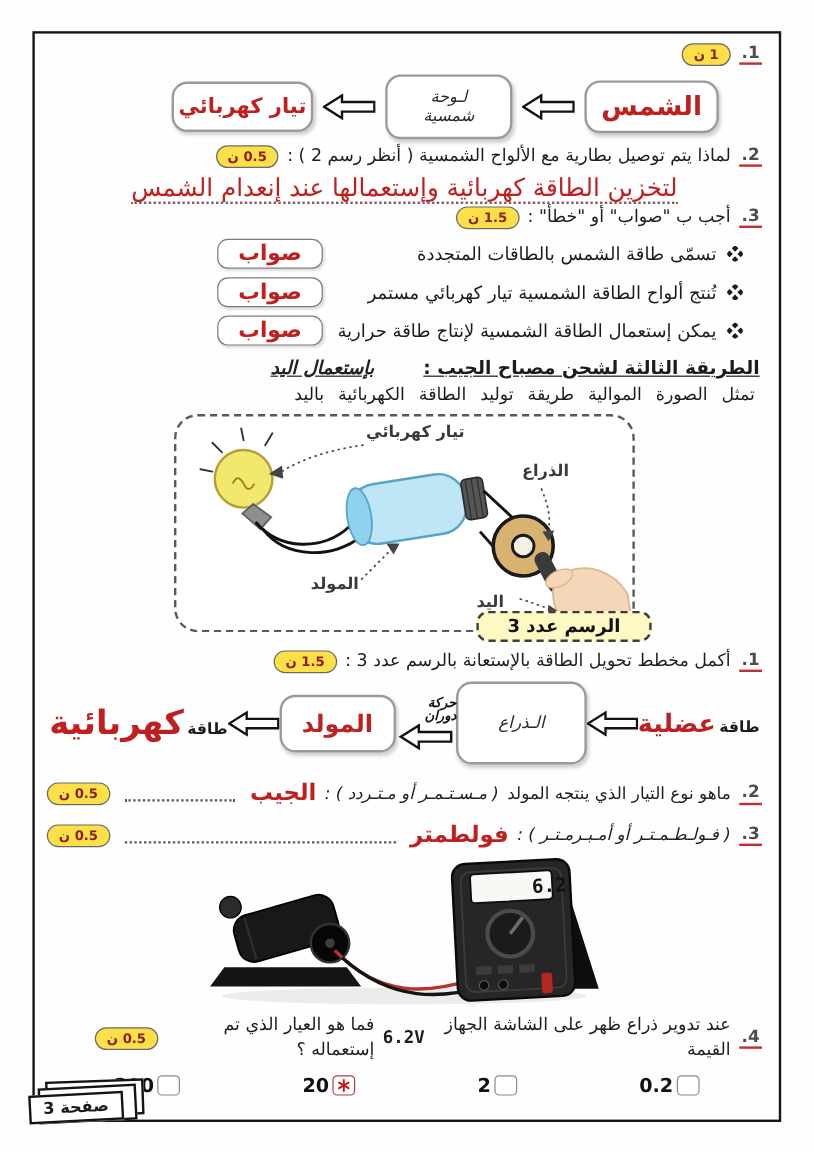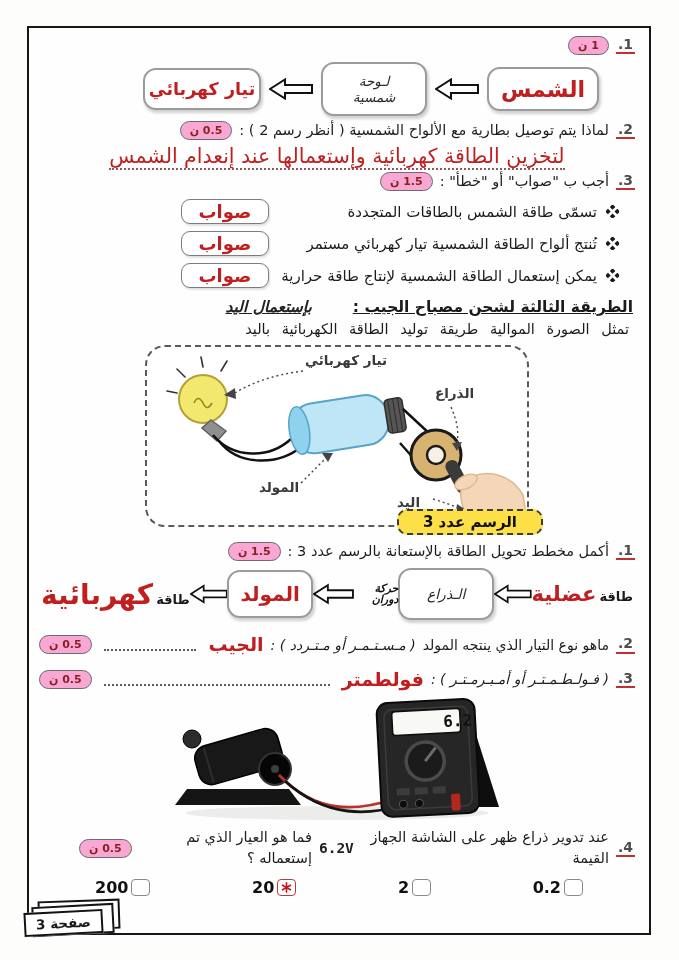--- a/index.html
+++ b/index.html
@@ -6,55 +6,55 @@
   .page{position:relative;width:679px;height:960px;background:#fdfdfc;overflow:hidden;
         font-family:"DejaVu Sans",sans-serif;color:#1b1b1b;}
   .frame{position:absolute;left:27px;top:26px;width:624px;height:909px;
          border:2px solid #161616;box-sizing:border-box;direction:rtl;
          padding:8px 14px 6px 10px;background:#fefefe;}
   
   .qline{display:flex;align-items:center;gap:7px;font-size:14.5px;color:#1d1d1d;line-height:1.45;}
   .qnum{font-weight:bold;color:#4d4d4d;font-size:14px;border-bottom:2px solid #c03030;
         line-height:1.1;padding:0 2px;}
   .score{border:1.4px solid #6b6b6b;border-radius:11px;padding:0 9px;font-size:11px;
-         font-weight:bold;color:#8a2020;background:#f9a8d4;line-height:1.55;white-space:nowrap;}
+         font-weight:bold;color:#8a2020;background:#fde047;line-height:1.55;white-space:nowrap;}
   .red{color:#bf1f1f;}
   
   .flow{display:flex;align-items:center;}
   .flow1{margin:7px 36px 4px 0;gap:8px;}
   .flow2{margin:6px 2px 2px 2px;justify-content:space-between;}
   .flowbox{border:2px solid #9b9b9b;border-radius:13px;background:#fff;
            box-shadow:1.5px 2.5px 3px rgba(0,0,0,.18);
            display:flex;flex-direction:column;align-items:center;justify-content:center;
            text-align:center;box-sizing:border-box;}
   .bigredbox{font-size:21px;font-weight:bold;}
   .handwrite{font-style:italic;color:#2a2a2a;letter-spacing:2px;}
   .arrow-svg{display:block;}
-  .arrow-col{display:flex;flex-direction:row;line-height:1;}
+  .arrow-col{display:flex;flex-direction:column;line-height:1;}
   .arrow-lbl{font-size:11px;font-weight:bold;font-style:italic;color:#111;margin-bottom:1px;}
   
   .answer-line{margin:3px 2px 2px 2px;text-align:center;}
   .answer-line span{font-size:20.5px;font-weight:normal;color:#bf1f1f;
                     border-bottom:2.5px dotted #8a5a5a;letter-spacing:.5px;}
   
   .tf{display:flex;align-items:center;gap:9px;font-size:15px;margin:7px 16px 0 0;}
   .tf-box{border:1.6px solid #7d7d7d;border-radius:9px;background:#fff;
           min-width:70px;text-align:center;font-size:18px;font-weight:bold;color:#bf1f1f;
           padding:1px 8px;margin-right:auto;margin-left:142px;
           box-shadow:1px 1.5px 2px rgba(0,0,0,.12);}
   
   .sec-head{margin:10px 2px 0 0;font-size:15.5px;}
   .sec-head .h{font-weight:bold;text-decoration:underline;margin-left:30px;}
   .sec-head .a{font-style:italic;font-weight:bold;letter-spacing:3px;text-decoration:underline;margin-right:6px;}
   .desc{margin:5px 6px 0 0;font-size:14.5px;word-spacing:7px;letter-spacing:.6px;font-weight:500;}
   
   .fig{position:relative;width:380px;height:178px;margin:8px auto 0;
        border:2px dashed #5a5a5a;border-radius:20px;background:#fff;}
   .fig-label{position:absolute;font-size:13.5px;color:#3a3a3a;font-weight:600;white-space:nowrap;}
-  .fig-caption{position:absolute;right:-16px;bottom:-10px;background:#fde047;
+  .fig-caption{position:absolute;right:-16px;bottom:-10px;background:#fef9c3;
                border:2px dashed #3d3d3d;border-radius:10px;padding:2px 24px;
                font-weight:bold;font-size:15px;color:#111;}
   
   .leader{flex:1;border-bottom:2px dotted #5b5b5b;height:11px;margin:0 5px;min-width:20px;}
   .answord{font-size:19px;font-weight:bold;color:#bf1f1f;white-space:nowrap;}
   .paren{font-style:italic;letter-spacing:.5px;}
   
   .meter-wrap{width:340px;margin:4px auto 0;}
   
   .opts{direction:ltr;display:flex;justify-content:space-between;align-items:center;
@@ -218,21 +218,21 @@
     </div>
 
     <div class="flow flow2">
       <div style="display:flex;align-items:baseline;gap:3px;">
         <span style="font-size:13px;font-weight:bold;">طاقة</span>
         <span class="red" style="font-size:21px;font-weight:bold;">عضلية</span>
       </div>
       <svg class="arrow-svg" width="46" height="22" viewBox="0 0 44 22">
         <path d="M43,7 L16,7 L16,1.5 L1,11 L16,20.5 L16,15 L43,15 Z" fill="#fff" stroke="#111" stroke-width="2"></path>
       </svg>
-      <div class="flowbox" style="width:116px;height:52px;">
+      <div class="flowbox" style="width:116px;height:69px;">
         <span class="handwrite" style="font-size:14px;letter-spacing:4px;">الـذراع</span>
       </div>
       <div class="arrow-col">
         <span class="arrow-lbl">حركة دوران</span>
         <svg class="arrow-svg" width="50" height="22" viewBox="0 0 44 22">
           <path d="M43,7 L16,7 L16,1.5 L1,11 L16,20.5 L16,15 L43,15 Z" fill="#fff" stroke="#111" stroke-width="2"></path>
         </svg>
       </div>
       <div class="flowbox bigredbox red" style="width:104px;height:48px;font-size:20px;">المولد</div>
       <svg class="arrow-svg" width="46" height="22" viewBox="0 0 44 22">

